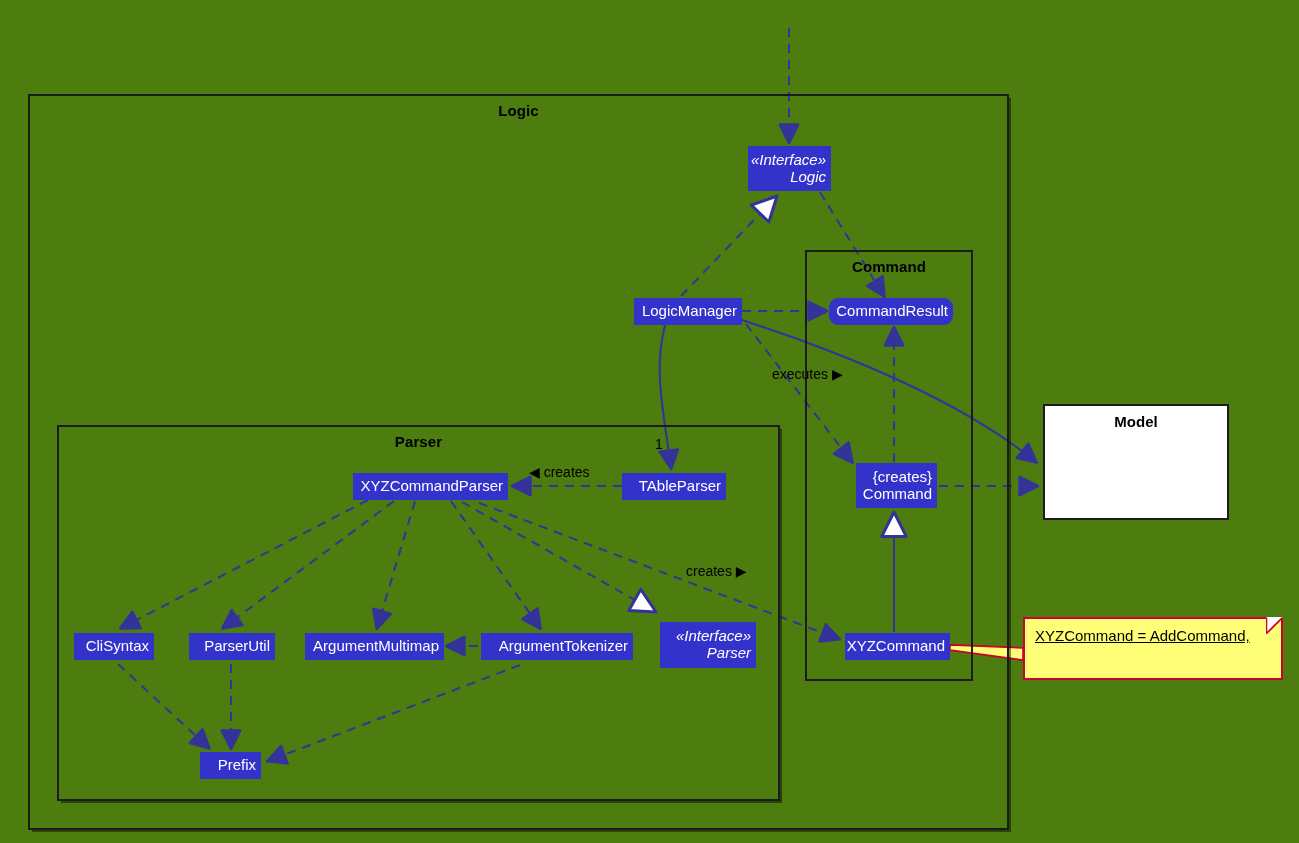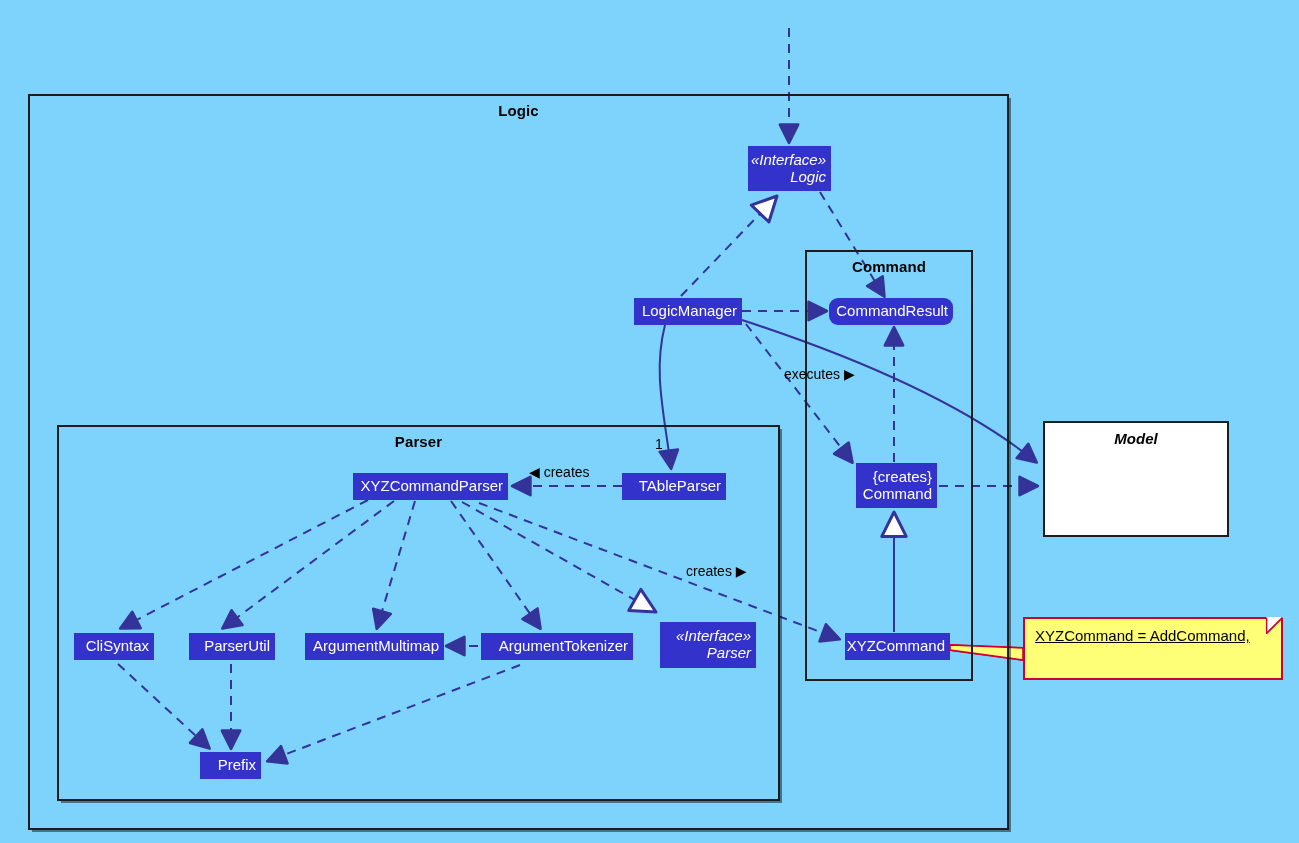--- a/index.html
+++ b/index.html
@@ -8,21 +8,21 @@
     padding: 0;
     background: #ffffff;
   }
   body {
     font-family: "Liberation Sans", "DejaVu Sans", sans-serif;
   }
   #canvas {
     position: relative;
     width: 1299px;
     height: 843px;
-    background: #7dd3fc;
+    background: #4d7c0f;
     overflow: hidden;
   }
   svg.edges {
     position: absolute;
     left: 0;
     top: 0;
     width: 1299px;
     height: 843px;
     pointer-events: none;
   }
@@ -195,21 +195,21 @@
   </div>
 
   <div class="pkg" style="left:57px; top:425px; width:723px; height:376px;">
     <span class="pkg-title">Parser</span>
   </div>
 
   <div class="pkg" style="left:805px; top:250px; width:168px; height:431px; box-shadow:none;">
     <span class="pkg-title">Command</span>
   </div>
 
-  <div class="extbox" style="left:1043px; top:421px; width:186px; height:116px;font-style:italic;">
+  <div class="extbox" style="left:1043px; top:404px; width:186px; height:116px;">
     <span class="ext-title">Model</span>
   </div>
 
   <div class="cls italic" style="left:748px; top:146px; width:83px; height:45px;">
     <span class="ln">«Interface»</span>
     <span class="ln">Logic</span>
   </div>
 
   <div class="cls" style="left:634px; top:298px; width:108px; height:27px;">
     <span class="ln">LogicManager</span>
@@ -258,21 +258,21 @@
   </div>
 
   <div class="cls" style="left:200px; top:752px; width:61px; height:27px;padding-left:24px;">
     <span class="ln">Prefix</span>
   </div>
 
   <span class="edge-label" style="left:529px; top:464px;">◀ creates</span>
 
   <span class="edge-label" style="left:686px; top:563px;">creates ▶</span>
 
-  <span class="edge-label" style="left:772px; top:366px;margin-left:12px;">executes ▶</span>
+  <span class="edge-label" style="left:772px; top:366px;">executes ▶</span>
 
   <span class="mult" style="left:655px; top:436px;">1</span>
 
   <div class="note" style="left:1023px; top:617px; width:260px; height:63px;">
     <span class="note-txt">XYZCommand = AddCommand,</span>
     <span class="fold"></span>
     <svg class="fold-line" viewBox="0 0 17 17" xmlns="http://www.w3.org/2000/svg">
       <path d="M17,0 L0,0 L0,17 Z" fill="#ffffff" stroke="none"></path>
       <path d="M0.5,0.5 L0.5,16.5 L16.5,0.5" fill="none" stroke="#cc0033" stroke-width="1.6"></path>
     </svg>

